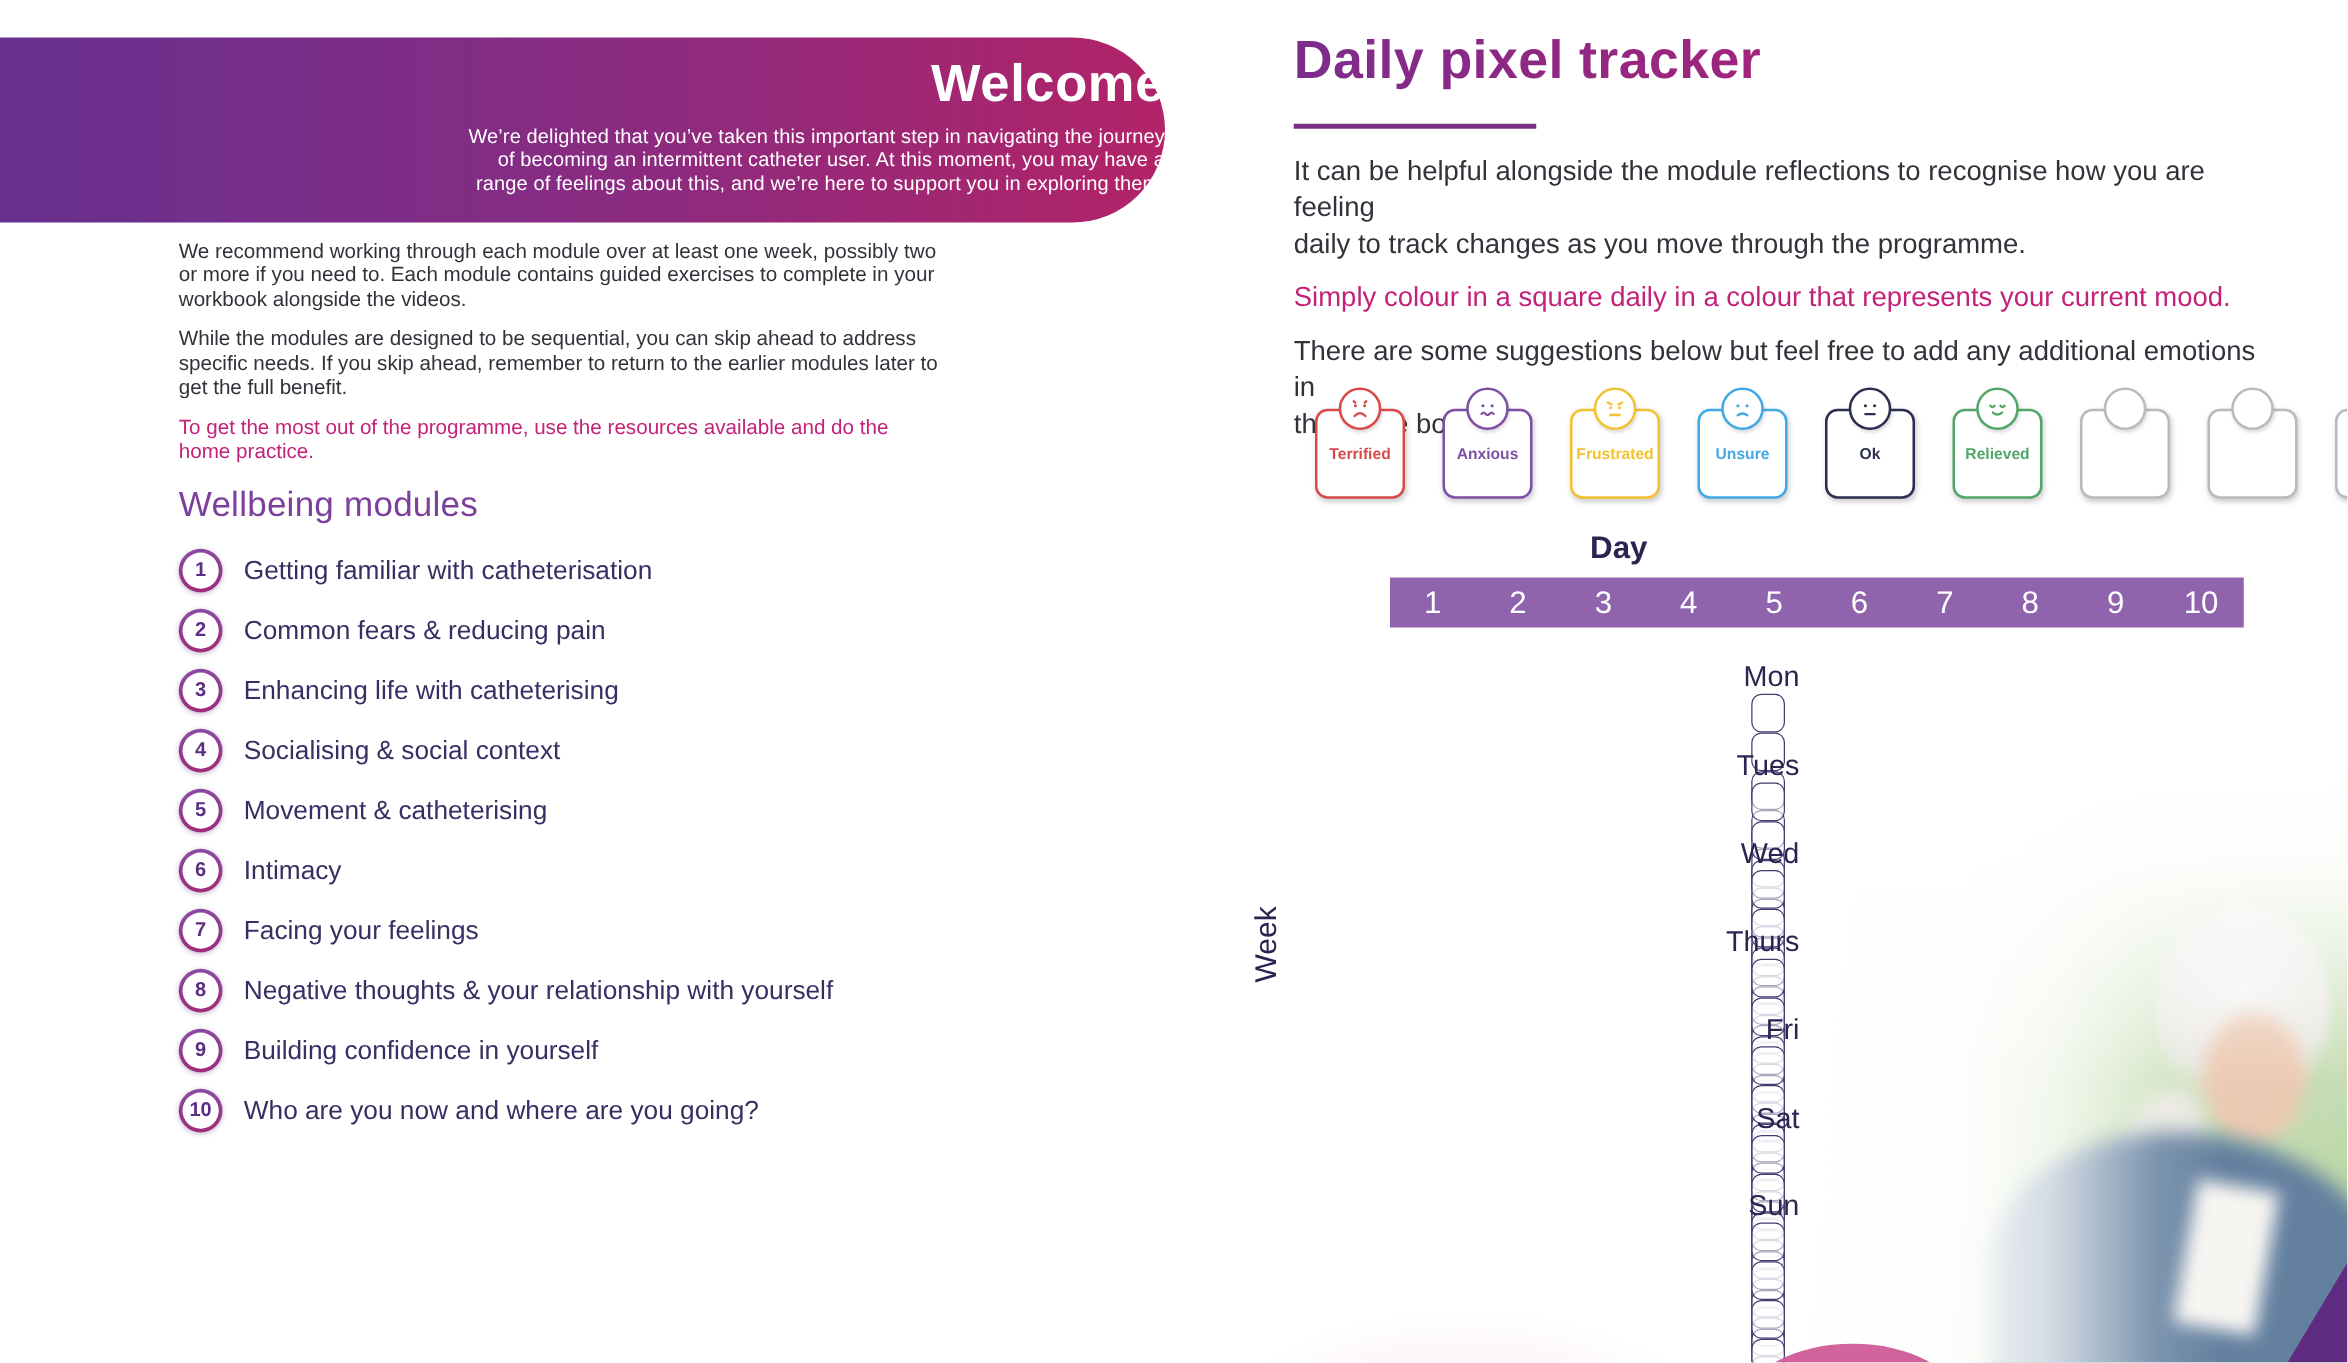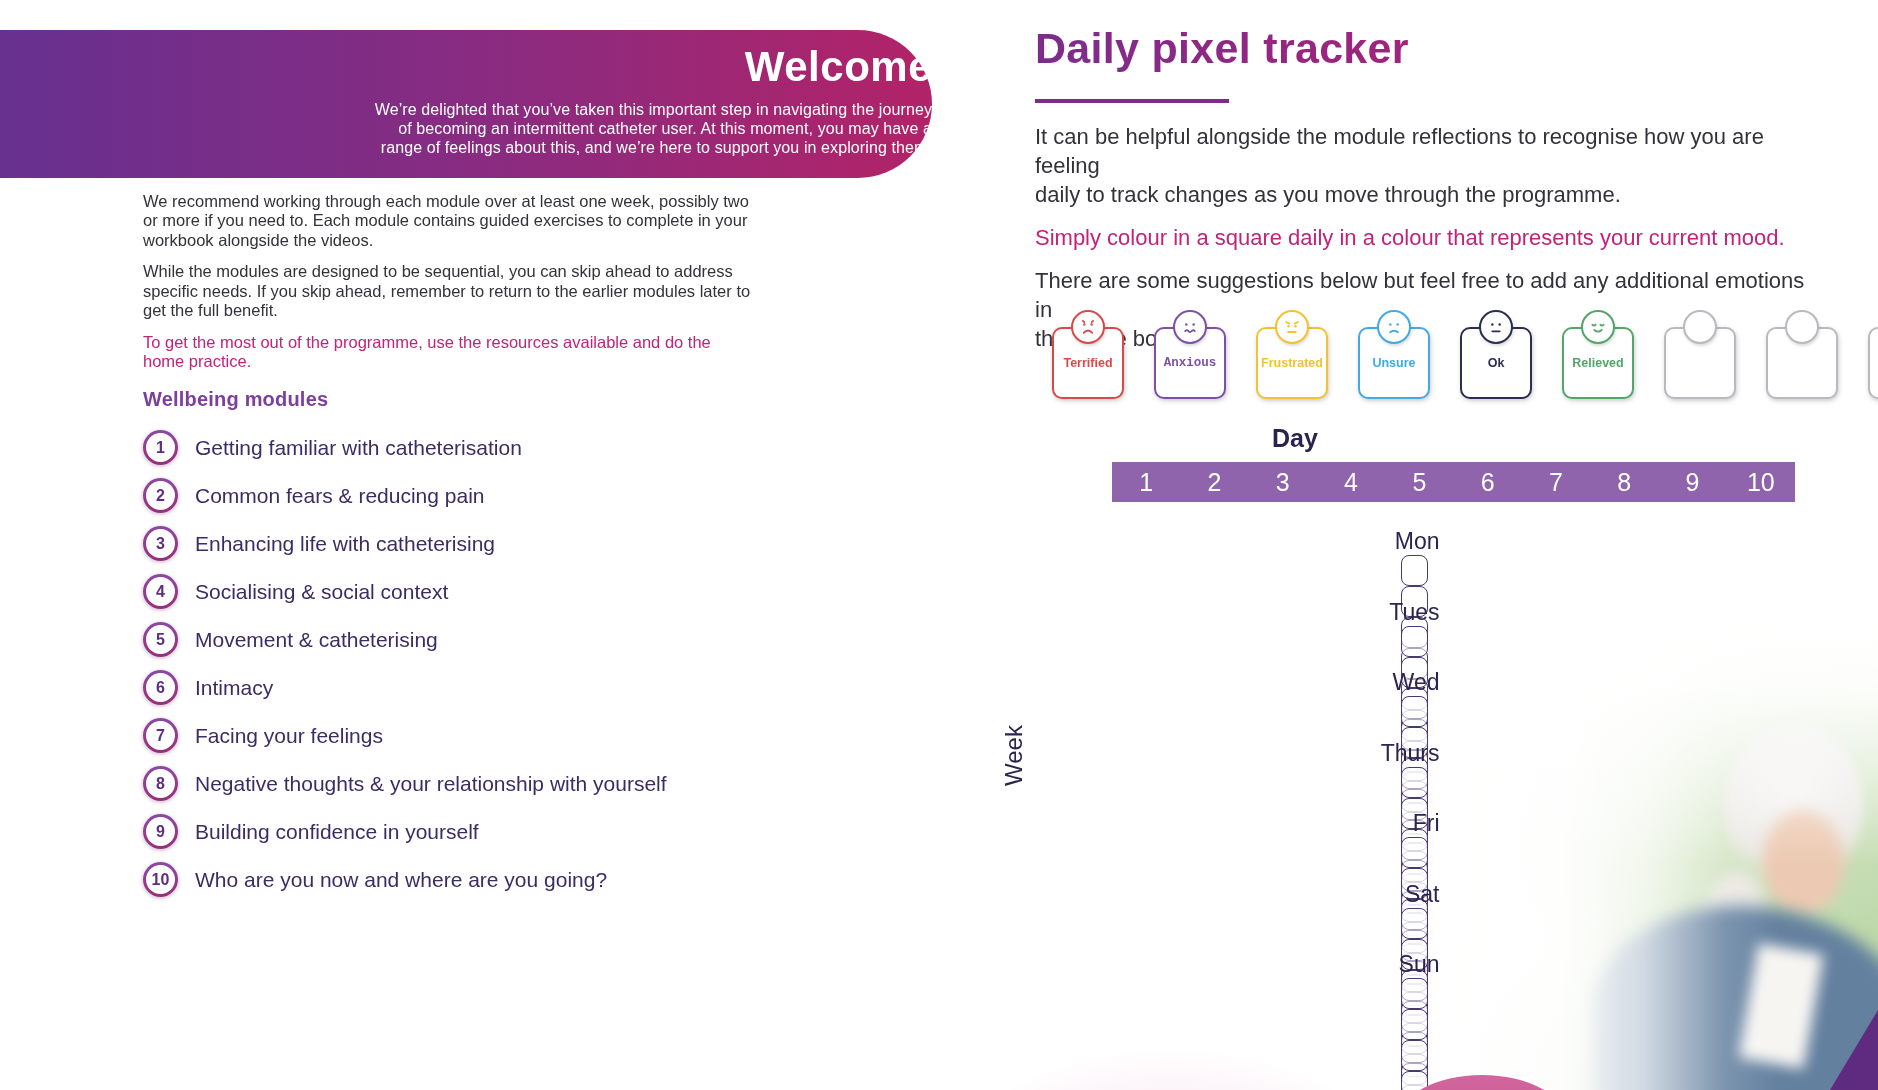--- a/index.html
+++ b/index.html
@@ -40,21 +40,21 @@
   
   .banner{position:absolute;left:0;top:30px;width:932px;height:148px;border-radius:0 92px 92px 0;
       background:linear-gradient(90deg,var(--gradient-purple) 0%,#8b2b80 55%,var(--gradient-magenta) 100%);
       color:#fff;padding:13px 0 0 109px;box-sizing:border-box;z-index:2;text-align:right;}
   .banner-title{font-size:42px;font-weight:bold;letter-spacing:.5px;margin:0 0 9px;}
   .banner-intro{font-size:16px;line-height:1.2;white-space:pre-line;letter-spacing:.1px;}
 
   .left-body{position:absolute;left:143px;top:192px;width:680px;z-index:2;}
   .para{font-size:16.5px;line-height:1.18;color:#33323a;white-space:pre-line;margin:0 0 12px;}
   .para.pink{color:var(--accent-pink-text);}
-  .modules-heading{font-size:20px;color:var(--heading-purple);font-weight:bold;margin:16px 0 13px;letter-spacing:.2px;}
+  .modules-heading{font-size:28px;color:var(--heading-purple);font-weight:normal;margin:16px 0 13px;letter-spacing:.2px;}
   .module-item{display:flex;align-items:center;height:48px;gap:17px;}
   .module-num{width:35px;height:35px;border-radius:50%;flex:0 0 35px;
       background:linear-gradient(180deg,#8a4aa5,#9c2c77);
       box-shadow:0 1px 4px rgba(80,40,100,.35);display:flex;align-items:center;justify-content:center;}
   .module-num i{width:29px;height:29px;border-radius:50%;background:#fff;display:flex;align-items:center;
       justify-content:center;font-style:normal;font-size:16px;font-weight:bold;color:#5c2d84;}
   .module-label{font-size:21px;color:#3b2d63;}
 
   
   .rp-title{position:absolute;left:1035px;top:24px;font-size:43px;font-weight:bold;z-index:2;
@@ -206,21 +206,21 @@
         </div>
         <div class="em-circle">
           <svg viewBox="0 0 24 24" width="26" height="26">
             <path d="M7.3 6.4 l1.2 1.1 M16.7 6.4 l-1.2 1.1"></path>
             <circle cx="8.6" cy="9.8" r="1.15"></circle>
             <circle cx="15.4" cy="9.8" r="1.15"></circle>
             <path d="M8 17.4 Q12 13 16 17.4"></path>
           </svg>
         </div>
       </div>
-      <div class="emotion" style="color: rgb(125, 80, 165); font-family: Liberation Mono, monospace;">
+      <div class="emotion" style="color: rgb(125, 80, 165);">
         <div class="em-card">
           <div class="em-label">Anxious</div>
         </div>
         <div class="em-circle">
           <svg viewBox="0 0 24 24" width="26" height="26">
             <circle cx="8.6" cy="9.8" r="1.15"></circle>
             <circle cx="15.4" cy="9.8" r="1.15"></circle>
             <path d="M7.6 15.8 q1.5 -1.8 3 0 q1.4 1.6 2.9 0 q1.5 -1.8 2.9 0"></path>
           </svg>
         </div>

